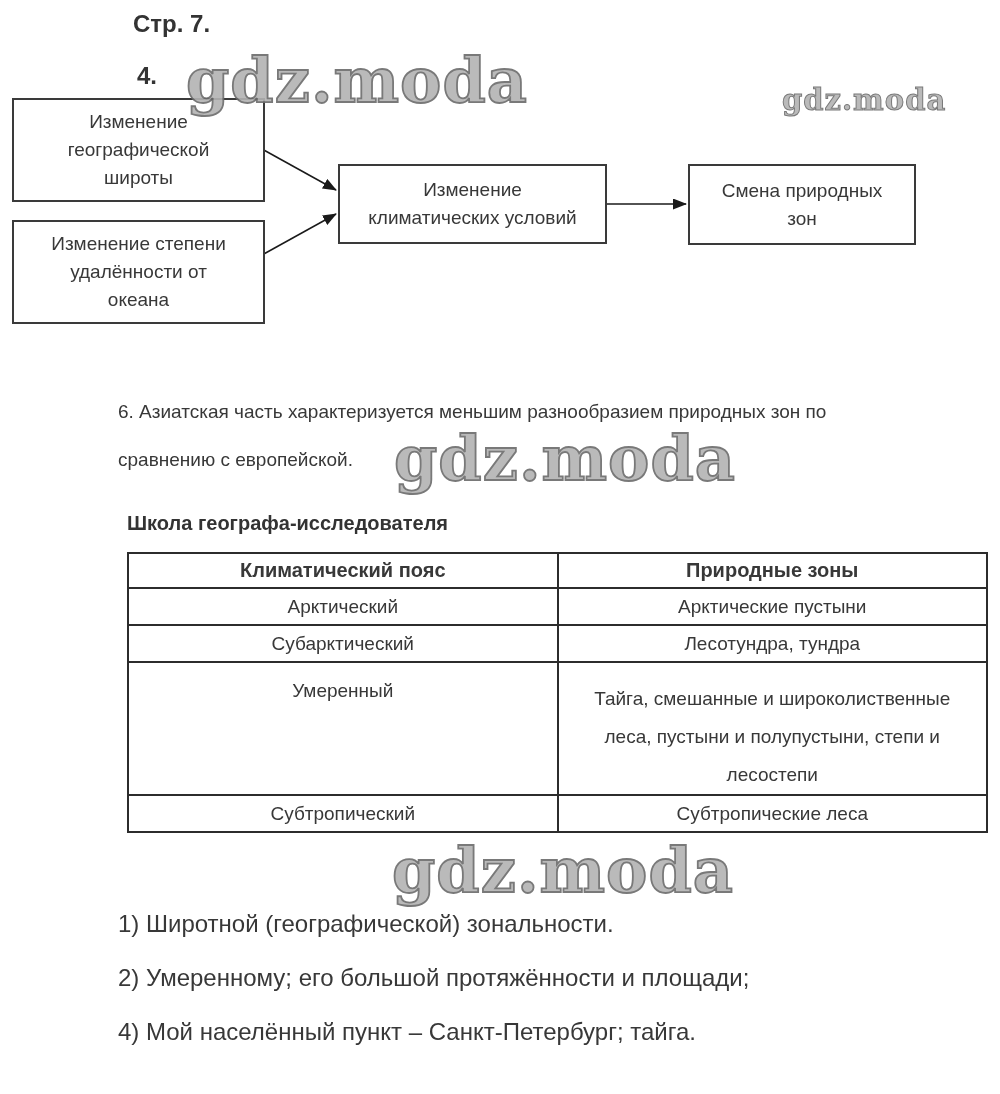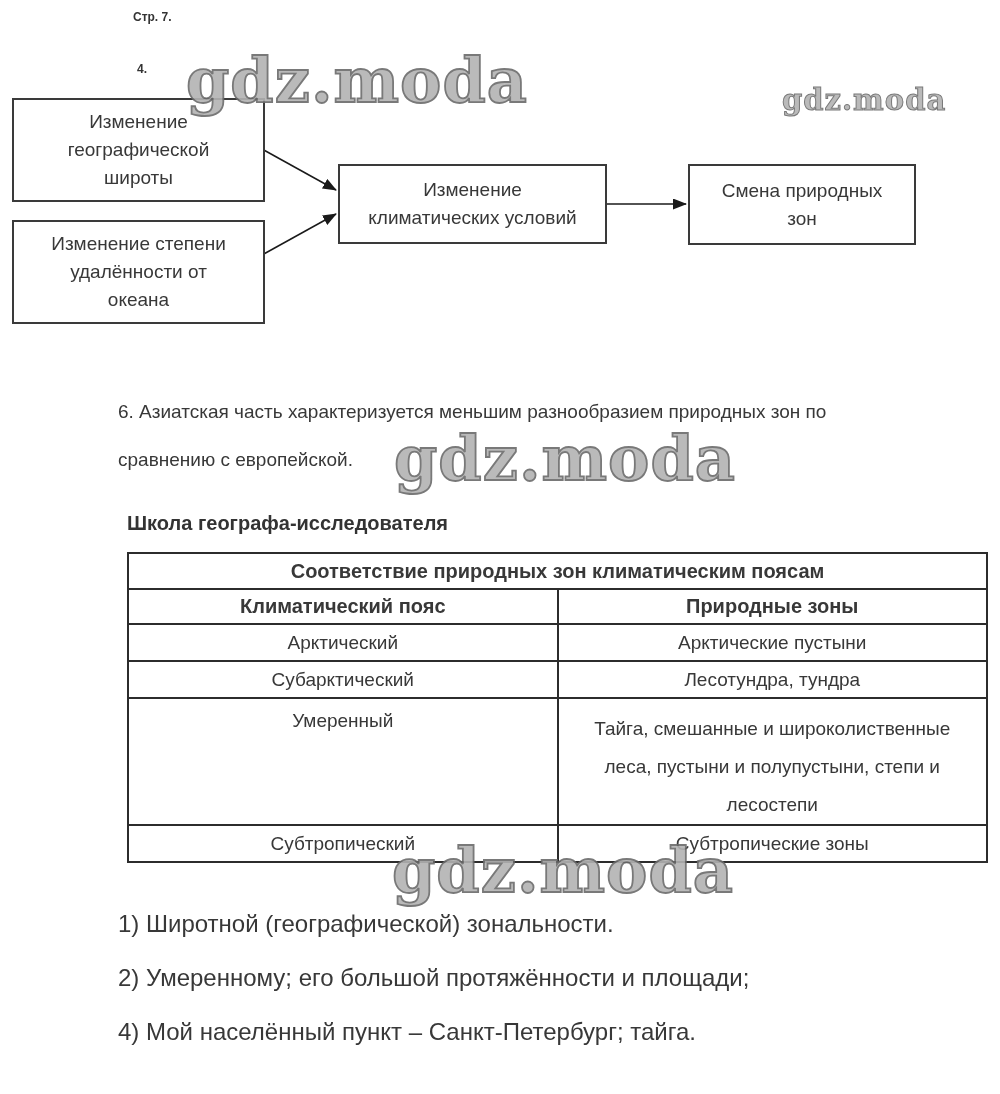--- a/index.html
+++ b/index.html
@@ -5,21 +5,21 @@
   html,body { margin:0; padding:0; background:#ffffff; }
   #page {
     position:relative; width:1000px; height:1094px; background:#ffffff;
     font-family:"Liberation Sans", sans-serif; color:#383838; overflow:hidden;
   }
   .abs { position:absolute; }
   .bold { font-weight:bold; }
   .body-text { font-size:19px; color:#383838; white-space:nowrap; }
 
   
-  .pg-label { font-size:12px; font-weight:bold; color:#333; }
+  .pg-label { font-size:24px; font-weight:bold; color:#333; }
 
   
   .wm {
     font-family:"DejaVu Serif", serif; font-weight:bold;
     color:#b3b3b3; -webkit-text-stroke:1.8px #6b6b6b;
     letter-spacing:1px; white-space:nowrap; opacity:0.9; z-index:6;
     line-height:1;
   }
   .wm-big   { font-size:62px; }
   .wm-small { font-size:29px; -webkit-text-stroke:1px #6b6b6b; }
@@ -46,21 +46,21 @@
     border-collapse:collapse; table-layout:fixed;
     font-size:19px; color:#383838; background:#fff; z-index:2;
   }
   table.match td, table.match th {
     border:2px solid #2c2c2c; text-align:center; vertical-align:middle;
     padding:0 6px; overflow:hidden;
   }
   tr.t-title  td { height:34px; font-weight:bold; font-size:20px; }
   tr.t-head   td { height:33px; font-weight:bold; font-size:20px;border-radius:11px; }
   tr.t-row    td { height:35px;margin-left:32px; }
-  tr.t-row-big td { height:111px; vertical-align:top; padding-top:11px;margin-top:18px; }
+  tr.t-row-big td { height:111px; vertical-align:top; padding-top:17px;margin-top:18px; }
   .cell-lines { display:inline-block; max-width:380px; line-height:38px; }
 
   .num-answer { font-size:24px; white-space:nowrap; }
 </style>
 </head>
 <body>
 
 <div id="page">
 
   <div class="abs pg-label" style="left:133px; top:10px;">Стр. 7.</div>
@@ -95,42 +95,39 @@
     <span class="fc-inner" style="width:175px;">Смена природных зон</span>
   </div>
 
   <div class="abs body-text" style="left:118px; top:401px;">6. Азиатская часть характеризуется меньшим разнообразием природных зон по</div>
   <div class="abs body-text" style="left:118px; top:449px;">сравнению с европейской.</div>
 
   <div class="abs section-heading">Школа географа-исследователя</div>
 
   <table class="match">
     <tbody>
-      <tr class="t-title">
-        <td colspan="2">Соответствие природных зон климатическим поясам</td>
-      </tr>
       <tr class="t-head">
         <td style="width:50%;">Климатический пояс</td>
         <td style="width:50%;margin-left:20px;">Природные зоны</td>
       </tr>
       <tr class="t-row">
         <td>Арктический</td>
         <td>Арктические пустыни</td>
       </tr>
       <tr class="t-row">
         <td>Субарктический</td>
         <td>Лесотундра, тундра</td>
       </tr>
       <tr class="t-row-big">
         <td>Умеренный</td>
         <td><span class="cell-lines">Тайга, смешанные и широколиственные леса, пустыни и полупустыни, степи и лесостепи</span></td>
       </tr>
       <tr class="t-row">
         <td>Субтропический</td>
-        <td>Субтропические зоны</td>
+        <td>Субтропические леса</td>
       </tr>
     </tbody>
   </table>
 
   <div class="abs num-answer" style="left:118px; top:910px;">1) Широтной (географической) зональности.</div>
   <div class="abs num-answer" style="left:118px; top:964px;">2) Умеренному; его большой протяжённости и площади;</div>
   <div class="abs num-answer" style="left:118px; top:1018px;">4) Мой населённый пункт – Санкт-Петербург; тайга.</div>
 
 </div>
 

